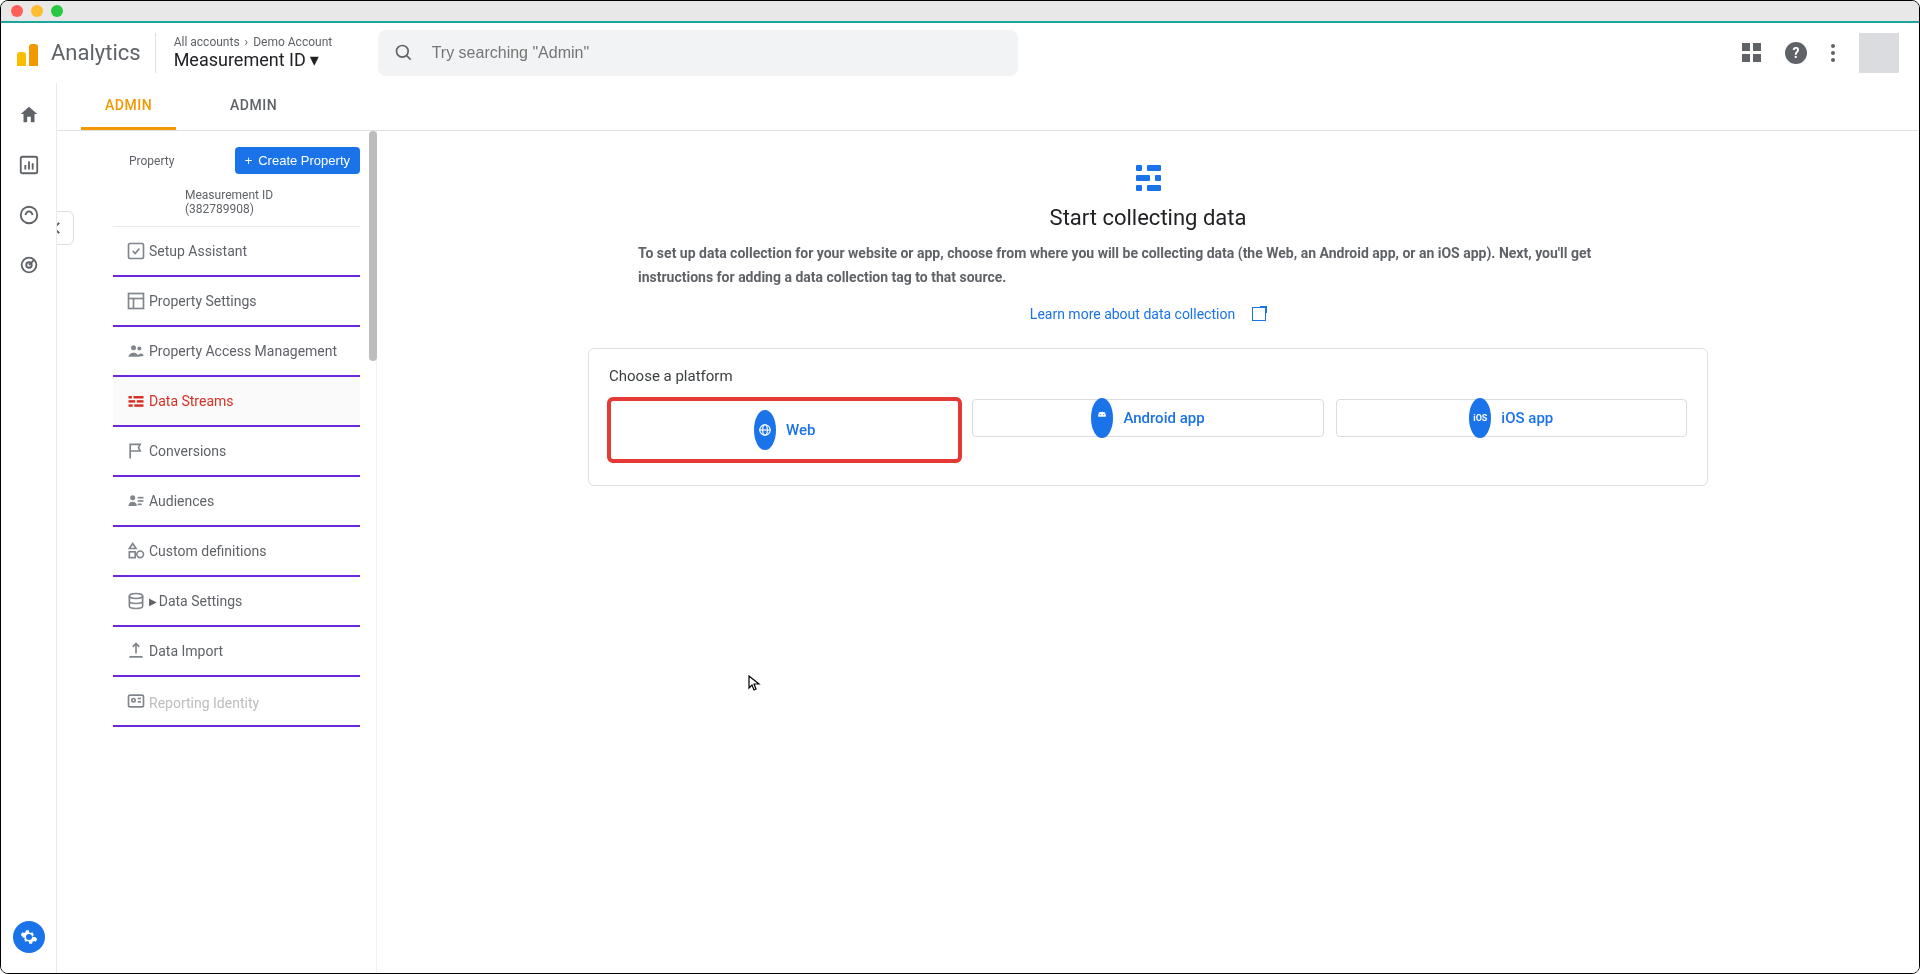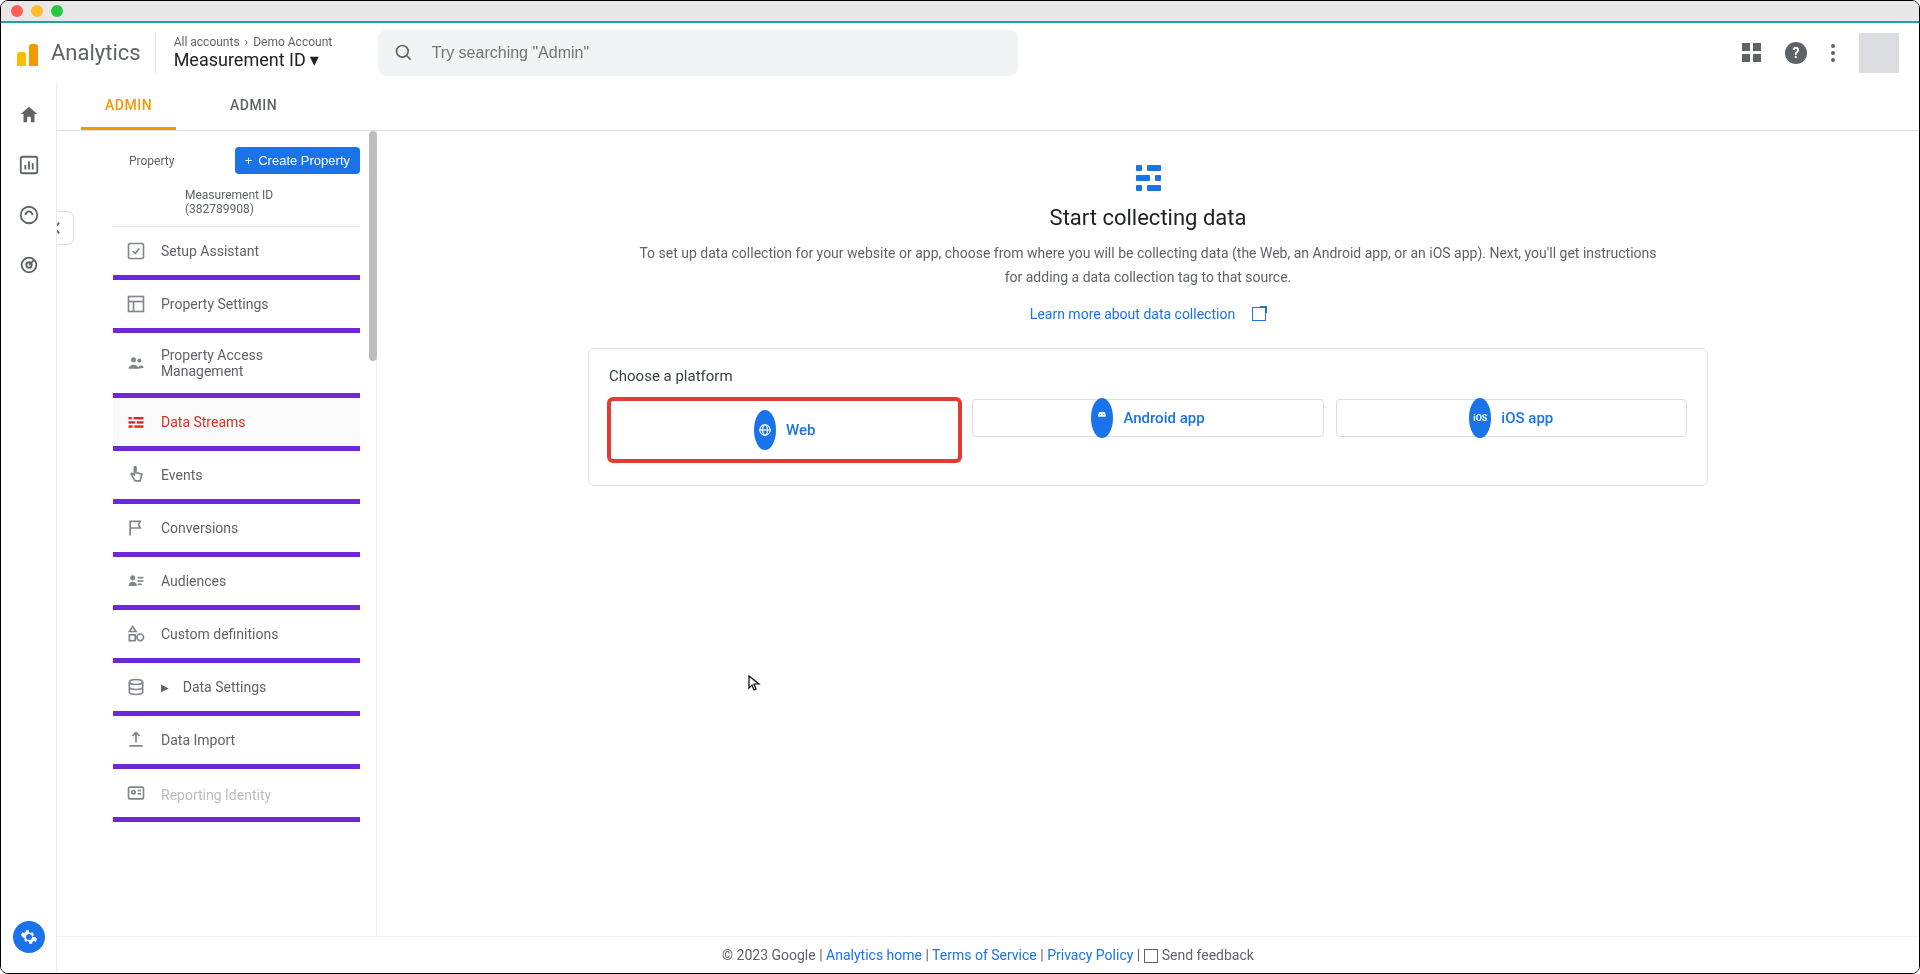--- a/index.html
+++ b/index.html
@@ -142,37 +142,37 @@
     background:#1a73e8; color:#fff; border:none; border-radius:4px;
     padding: 6px 10px; font-size:13px; font-weight:500;
     display:flex; align-items:center; gap:6px;
   }
   .prop-sub {
     padding: 6px 16px 10px 72px; font-size:12px; color:#5f6368;
     border-bottom:1px solid #e8eaed; margin: 0 16px 0 56px;
   }
   .prop-items { margin: 0 16px 0 56px; }
   .prop-item {
-    display:flex; align-items:center; gap:14px;
+    display:flex; align-items:center; gap:2px;
     padding: 14px 12px; font-size:14px; color:#5f6368;
-    border-bottom: 5px solid #6d28d9;
+    border-bottom: 2px solid #6d28d9;
   }
   .prop-item.active { color:#d93025; background:#fafafa; }
   .prop-item .pi-icon { width:22px; display:flex; justify-content:center; color:#80868b;}
   .prop-item.active .pi-icon { color:#d93025; }
   .prop-item.ghost { color:#bdbdbd;align-items:flex-end; }
 
   
   .main-panel { flex:1; padding: 24px 20px 0 20px; display:flex; flex-direction:column; align-items:center; overflow:auto;}
   .hero-icon { width:40px; height:30px; margin-top:10px; margin-bottom:10px; display:flex; flex-direction:column; gap:4px;}
   .hero-icon .row { display:flex; gap:5px; justify-content:center;}
   .hi-d { width:6px; height:6px; background:#1a73e8; border-radius:1px;}
   .hi-d.long { width:14px;}
   .hero-title { font-size:22px; color:#202124; margin-bottom:12px;}
-  .hero-text { text-align:center; font-size:14px; color:#5f6368; max-width:1020px; line-height:1.7; margin-bottom:16px;}
+  .hero-text { text-align:left; font-size:14px; color:#5f6368; max-width:1020px; line-height:1.7; margin-bottom:16px;font-weight:bold;}
   .learn-link { color:#1a73e8; display:flex; align-items:center; gap:17px; font-size:14px; margin-bottom:26px;}
   .open-ext { width:14px; height:14px; border:1.5px solid #1a73e8; position:relative;}
   .open-ext::after{ content:""; position:absolute; top:-2px; right:-2px; width:6px; height:6px; border-top:1.5px solid #1a73e8; border-right:1.5px solid #1a73e8;}
 
   .platform-card {
     width: 1120px; max-width: 100%;
     border:1px solid #e0e0e0; border-radius:6px;
     padding: 18px 20px 24px 20px;
   }
   .card-label { font-size:15px; color:#3c4043; margin-bottom:14px; }
@@ -358,28 +358,20 @@
                   <svg width="20" height="20" viewBox="0 0 24 24" fill="currentColor">
                     <rect x="3" y="6" width="4" height="3"></rect>
                     <rect x="9" y="6" width="12" height="3"></rect>
                     <rect x="3" y="11" width="8" height="3"></rect>
                     <rect x="13" y="11" width="8" height="3"></rect>
                     <rect x="3" y="16" width="5" height="3"></rect>
                     <rect x="10" y="16" width="11" height="3"></rect>
                   </svg>
                 </span>
               <span>Data Streams</span>
-            </div>
-            <div class="prop-item">
-              <span class="pi-icon">
-                  <svg width="20" height="20" viewBox="0 0 24 24" fill="none" stroke="currentColor" stroke-width="2">
-                    <path d="M10 3v9l-3-2-1 1 5 8h6l2-8-7-2V3a1 1 0 00-2 0z"></path>
-                  </svg>
-                </span>
-              <span>Events</span>
             </div>
             <div class="prop-item">
               <span class="pi-icon">
                   <svg width="20" height="20" viewBox="0 0 24 24" fill="none" stroke="currentColor" stroke-width="2">
                     <path d="M5 3v18M5 4h12l-2 4 2 4H5"></path>
                   </svg>
                 </span>
               <span>Conversions</span>
             </div>
             <div class="prop-item">
@@ -489,22 +481,15 @@
           </div>
         </div>
 
         <div class="cursor">
           <svg width="14" height="16" viewBox="0 0 14 16" fill="none" stroke="#000" stroke-width="1.2">
               <path d="M2 1l0 12 3-3 2 5 2-1-2-5 5 0z"></path>
             </svg>
         </div>
       </div>
 
-      <div class="footer">
-        <span>© 2023 Google</span> |
-        <a>Analytics home</a> |
-        <a>Terms of Service</a> |
-        <a>Privacy Policy</a> |
-        <span class="feedback-ico"></span><a style="color:#5f6368">Send feedback</a>
-      </div>
     </div>
   </div>
 </div>
 
 </body></html>

